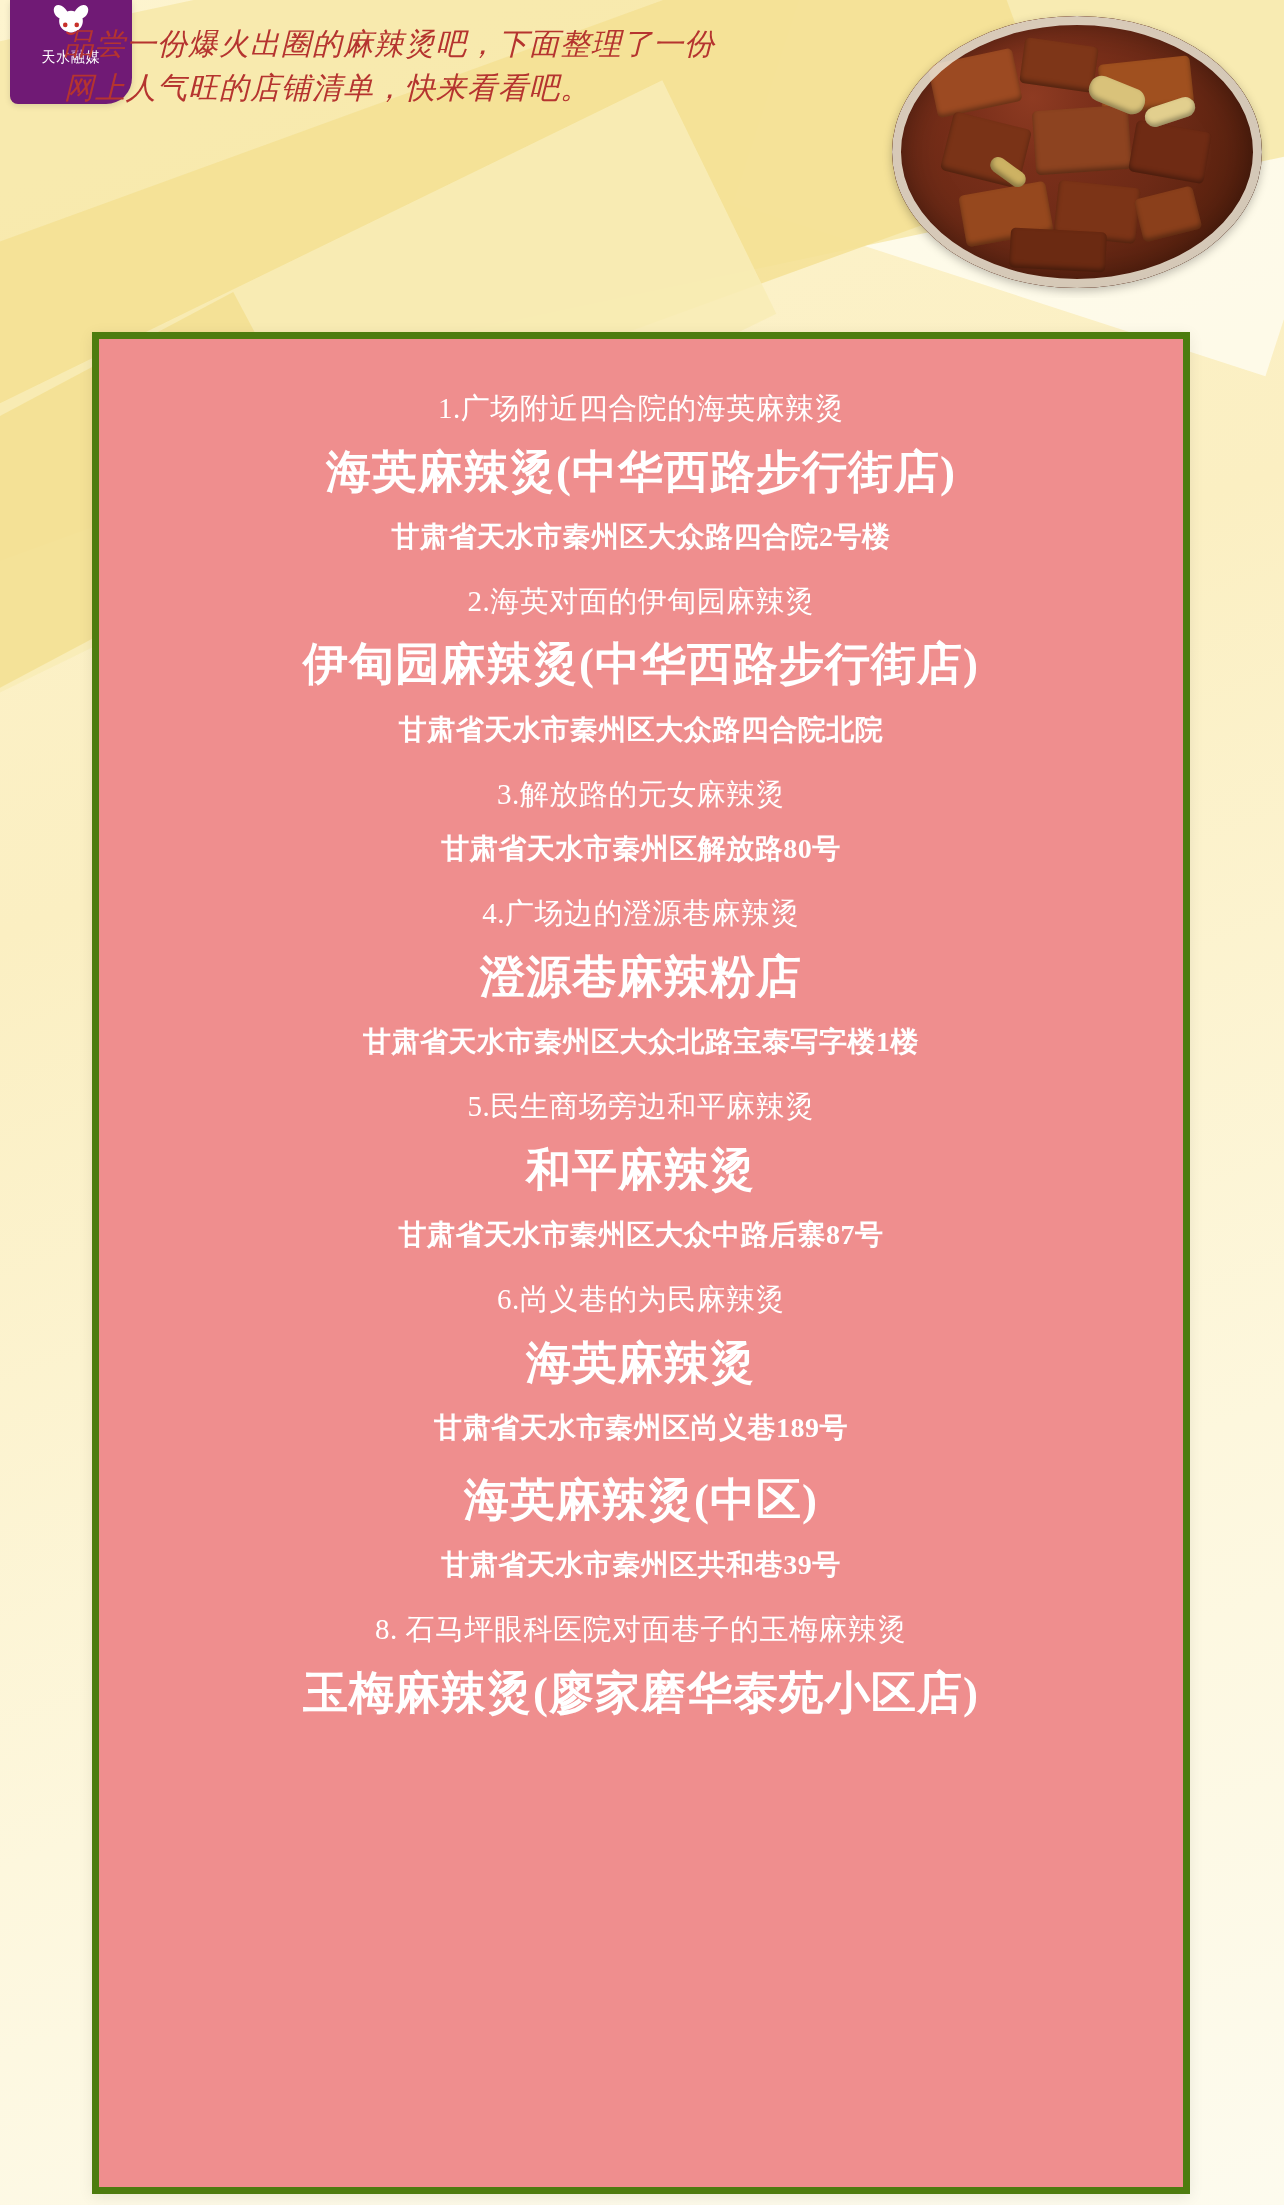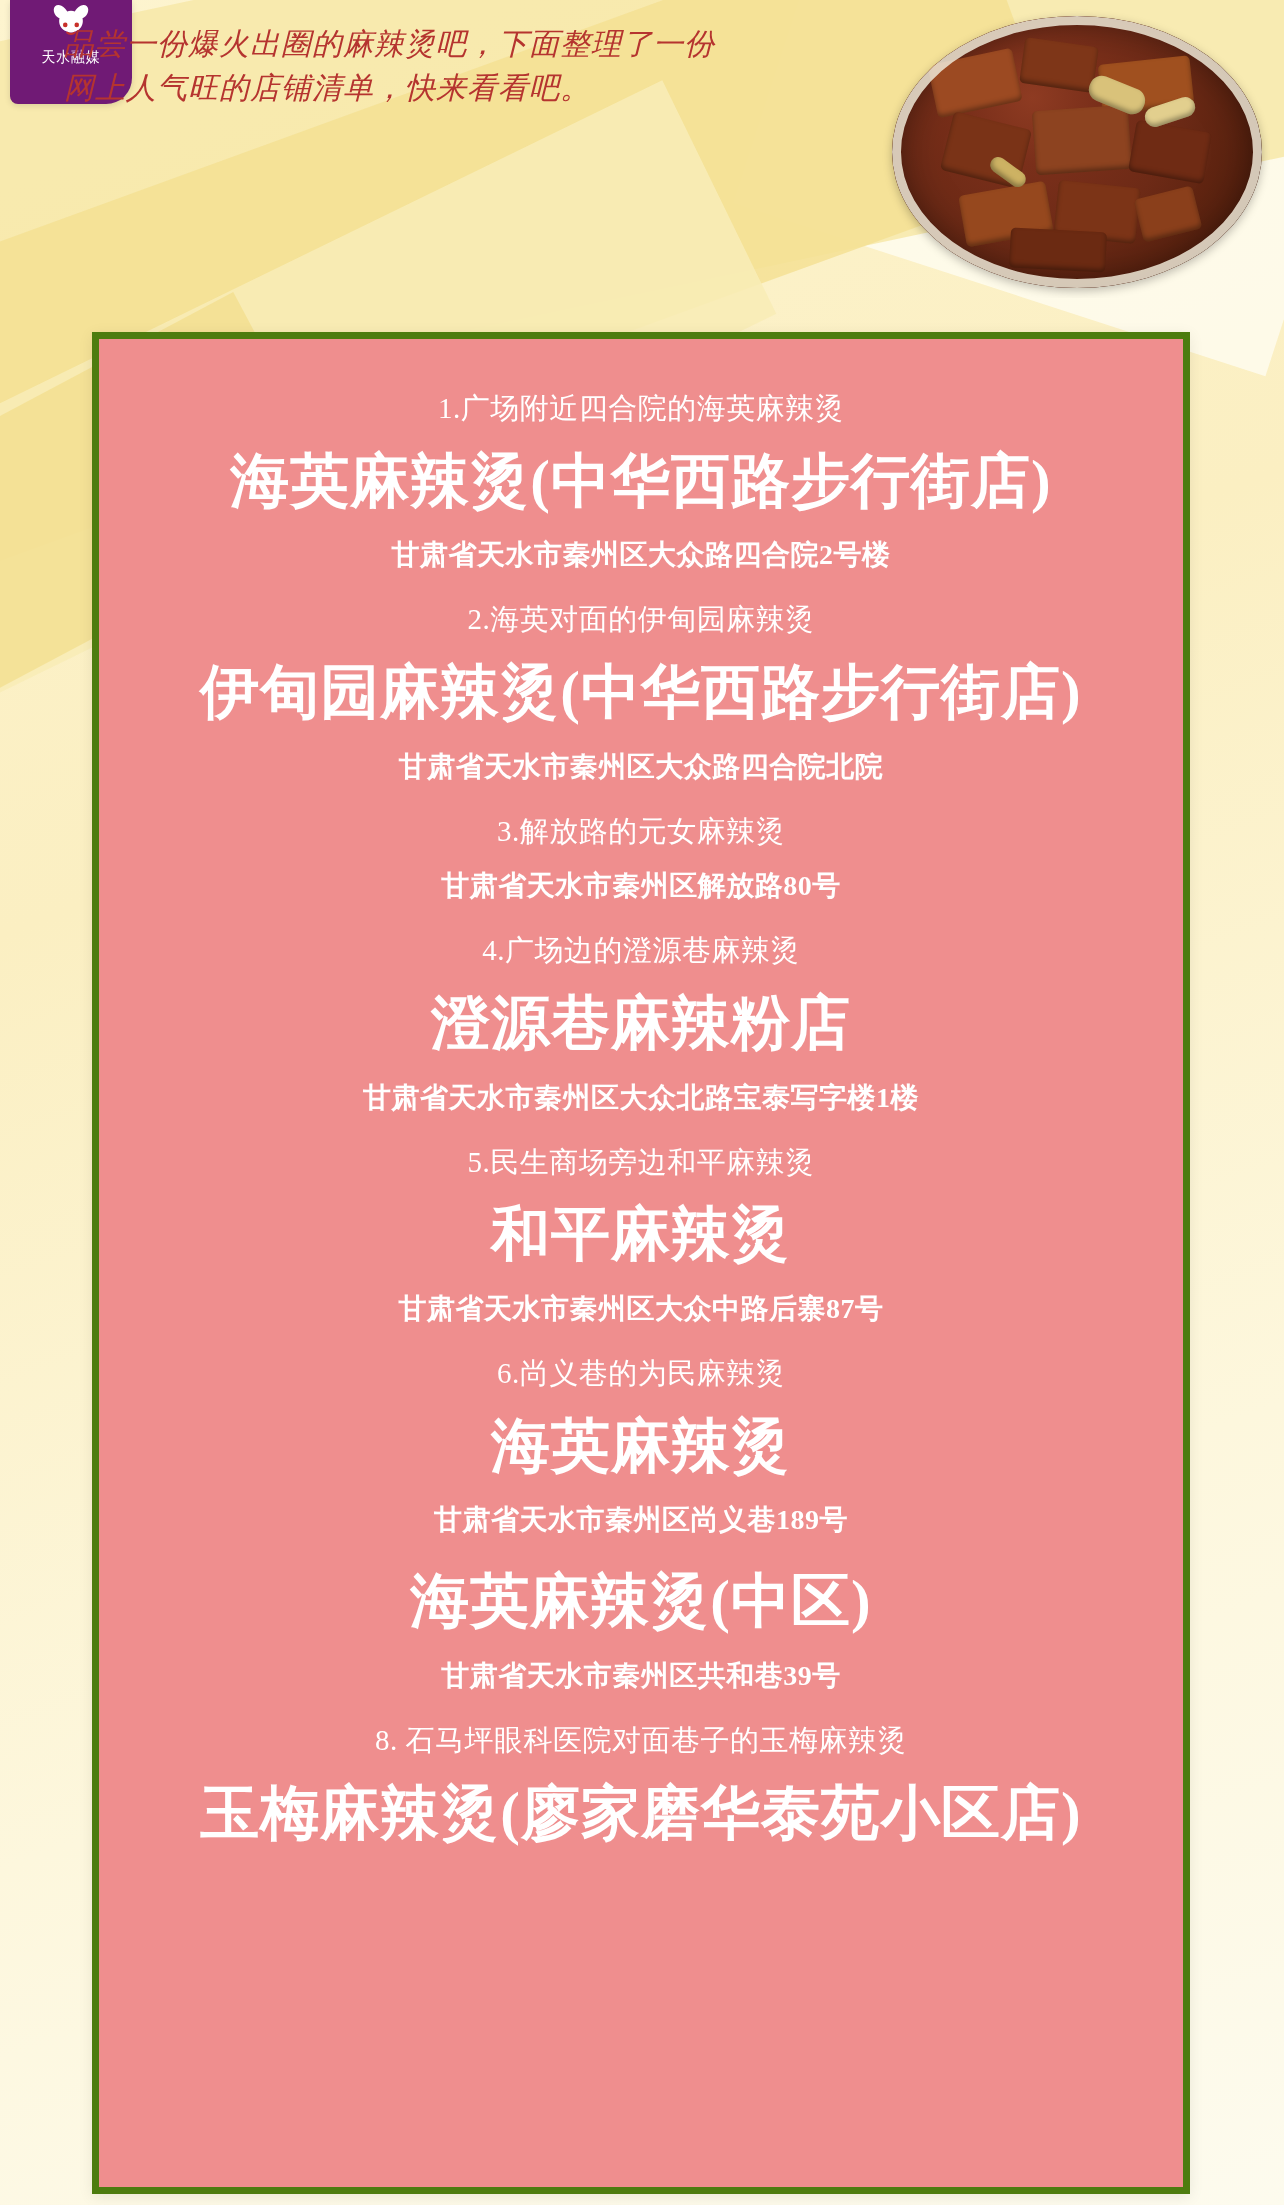--- a/index.html
+++ b/index.html
@@ -170,21 +170,21 @@
     margin-bottom: 16px;
   }
   .entry .caption {
     font-size: 29px;
     line-height: 1.5;
     letter-spacing: .5px;
     margin: 0 0 12px 0;
     font-weight: 500;
   }
   .entry .shop {
-    font-size: 59px;
+    font-size: 45px;
     line-height: 1.32;
     letter-spacing: 1px;
     margin: 0 0 14px 0;
     font-weight: 700;
   }
   .entry .addr {
     font-size: 28px;
     line-height: 1.5;
     letter-spacing: .5px;
     margin: 0 0 22px 0;

